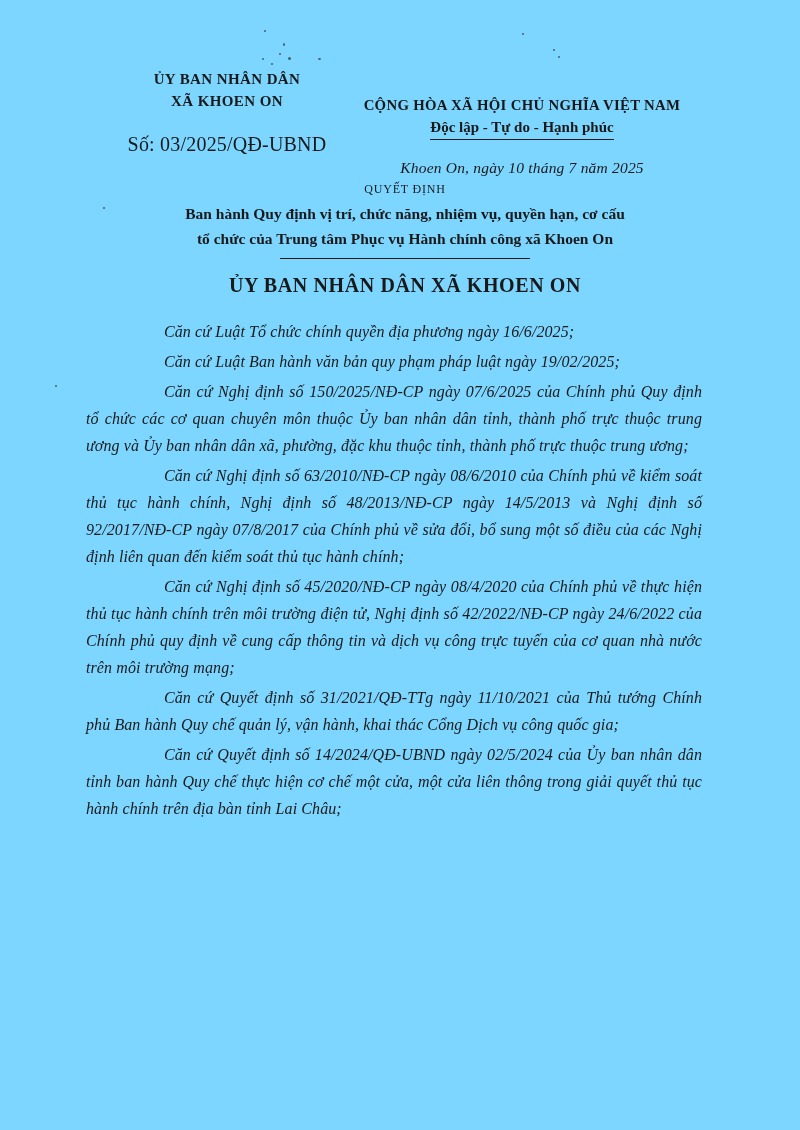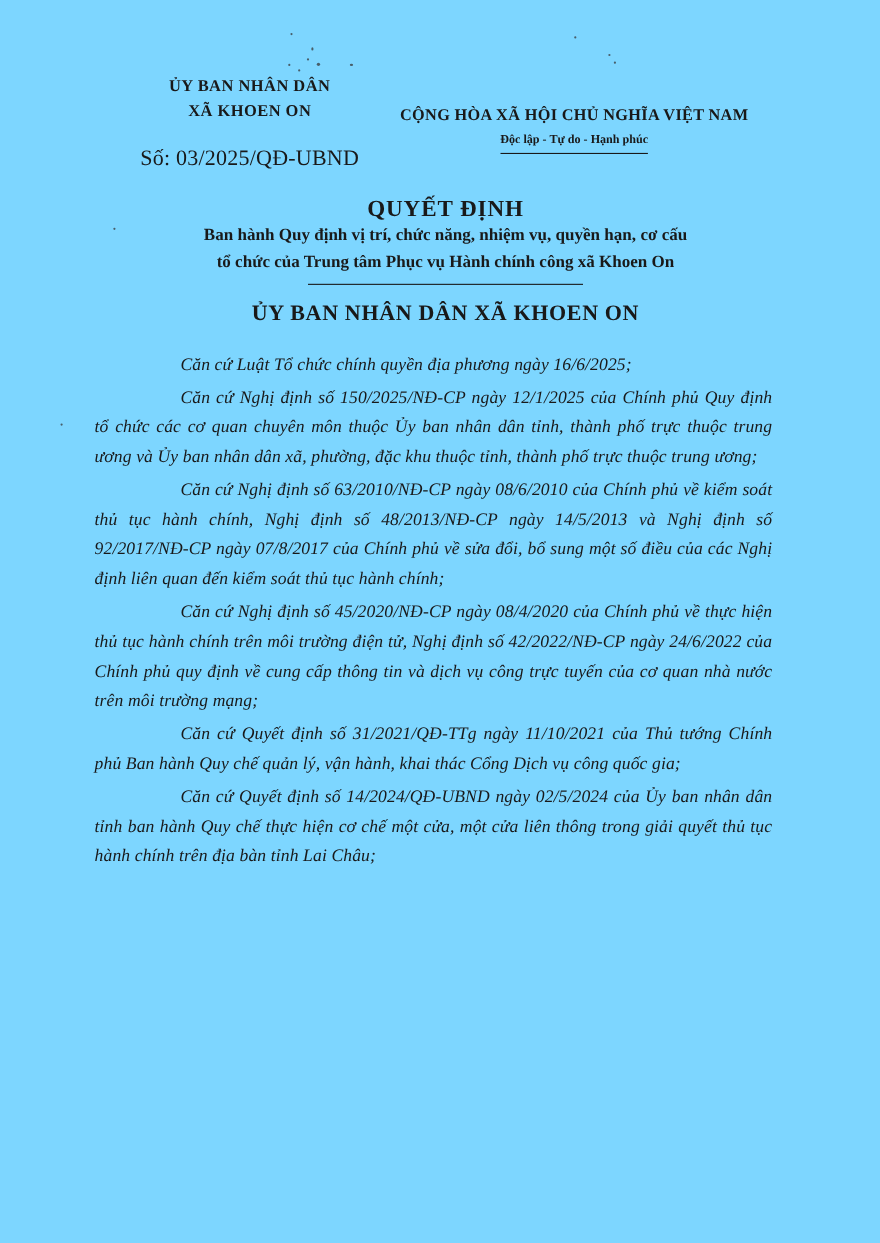--- a/index.html
+++ b/index.html
@@ -48,21 +48,21 @@
   }
   .national-line1 {
     font-weight: bold;
     font-size: 14.8px;
     line-height: 22px;
     letter-spacing: 0.3px;
   }
   .national-line2 {
     display: inline-block;
     font-weight: bold;
-    font-size: 11px;
+    font-size: 15px;
     line-height: 22px;
     padding-bottom: 1px;
     border-bottom: 1.6px solid #1d1d1d;
     text-align: center;
   }
   .date-line {
     margin-top: 19px;
     font-style: italic;
     font-size: 15.5px;
     letter-spacing: 0.2px;
@@ -70,22 +70,22 @@
 
   
   .title-block {
     position: absolute;
     top: 177px;
     left: 60px;
     width: 690px;
     text-align: center;
   }
   .doc-type {
-    font-weight: bold;
-    font-size: 21px;
+    font-weight: normal;
+    font-size: 12px;
     line-height: 24px;
     letter-spacing: 0.8px;
   }
   .doc-subtitle {
     font-weight: bold;
     font-size: 15.5px;
     line-height: 25px;
   }
   .title-divider {
     width: 250px;
@@ -164,33 +164,35 @@
     <div class="org-line">ỦY BAN NHÂN DÂN</div>
     <div class="org-line">XÃ KHOEN ON</div>
     <div class="doc-number">Số: 03/2025/QĐ-UBND</div>
   </div>
 
   <div class="header-right">
     <div class="national-line1">CỘNG HÒA XÃ HỘI CHỦ NGHĨA VIỆT NAM</div>
     <div>
       <span class="national-line2">Độc lập - Tự do - Hạnh phúc</span>
     </div>
+    <div class="date-line">Khoen On, ngày 10 tháng 7 năm 2025</div>
   </div>
 
   <div class="title-block">
     <div class="doc-type">QUYẾT ĐỊNH</div>
     <div class="doc-subtitle">Ban hành Quy định vị trí, chức năng, nhiệm vụ, quyền hạn, cơ cấu</div>
     <div class="doc-subtitle">tổ chức của Trung tâm Phục vụ Hành chính công xã Khoen On</div>
     <div class="title-divider"></div>
   </div>
 
   <div class="issuer-heading">ỦY BAN NHÂN DÂN XÃ KHOEN ON</div>
 
   <div class="body-paragraphs">
       <p class="para">Căn cứ Luật Tổ chức chính quyền địa phương ngày 16/6/2025;</p>
-      <p class="para">Căn cứ Nghị định số 150/2025/NĐ-CP ngày 12/1/2025 của Chính phủ Quy định tổ chức các cơ quan chuyên môn thuộc Ủy ban nhân dân tỉnh, thành phố trực thuộc trung ương và Ủy ban nhân dân xã, phường, đặc khu thuộc tỉnh, thành phố trực thuộc trung ương;</p>
+      <p class="para">Căn cứ Luật Ban hành văn bản quy phạm pháp luật ngày 19/02/2025;</p>
+      <p class="para">Căn cứ Nghị định số 150/2025/NĐ-CP ngày 07/6/2025 của Chính phủ Quy định tổ chức các cơ quan chuyên môn thuộc Ủy ban nhân dân tỉnh, thành phố trực thuộc trung ương và Ủy ban nhân dân xã, phường, đặc khu thuộc tỉnh, thành phố trực thuộc trung ương;</p>
       <p class="para">Căn cứ Nghị định số 63/2010/NĐ-CP ngày 08/6/2010 của Chính phủ về kiểm soát thủ tục hành chính, Nghị định số 48/2013/NĐ-CP ngày 14/5/2013 và Nghị định số 92/2017/NĐ-CP ngày 07/8/2017 của Chính phủ về sửa đổi, bổ sung một số điều của các Nghị định liên quan đến kiểm soát thủ tục hành chính;</p>
       <p class="para">Căn cứ Nghị định số 45/2020/NĐ-CP ngày 08/4/2020 của Chính phủ về thực hiện thủ tục hành chính trên môi trường điện tử, Nghị định số 42/2022/NĐ-CP ngày 24/6/2022 của Chính phủ quy định về cung cấp thông tin và dịch vụ công trực tuyến của cơ quan nhà nước trên môi trường mạng;</p>
       <p class="para">Căn cứ Quyết định số 31/2021/QĐ-TTg ngày 11/10/2021 của Thủ tướng Chính phủ Ban hành Quy chế quản lý, vận hành, khai thác Cổng Dịch vụ công quốc gia;</p>
       <p class="para">Căn cứ Quyết định số 14/2024/QĐ-UBND ngày 02/5/2024 của Ủy ban nhân dân tỉnh ban hành Quy chế thực hiện cơ chế một cửa, một cửa liên thông trong giải quyết thủ tục hành chính trên địa bàn tỉnh Lai Châu;</p>
     </div>
 
 </div>
 
 </body></html>

